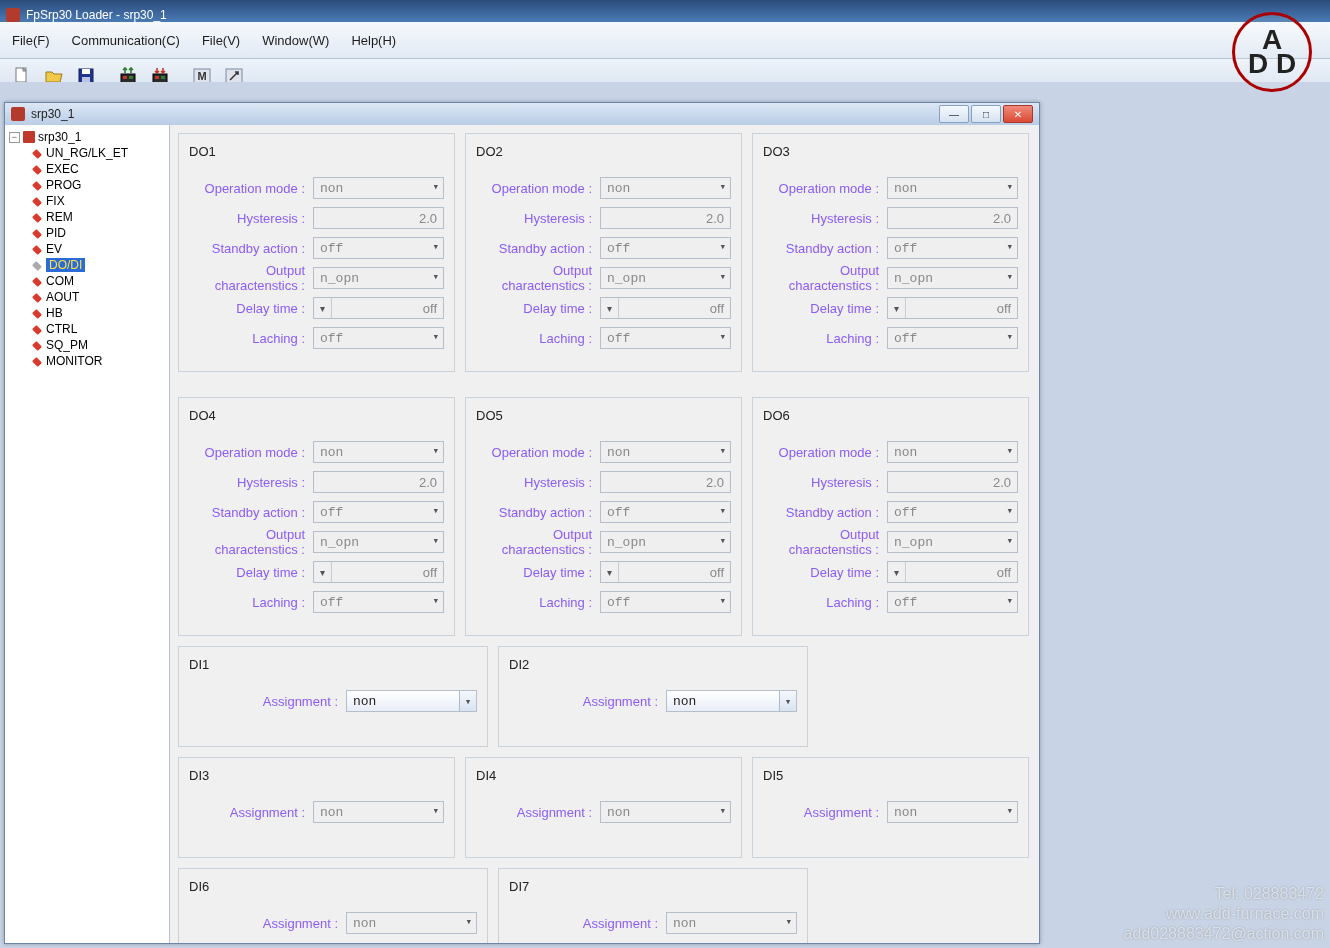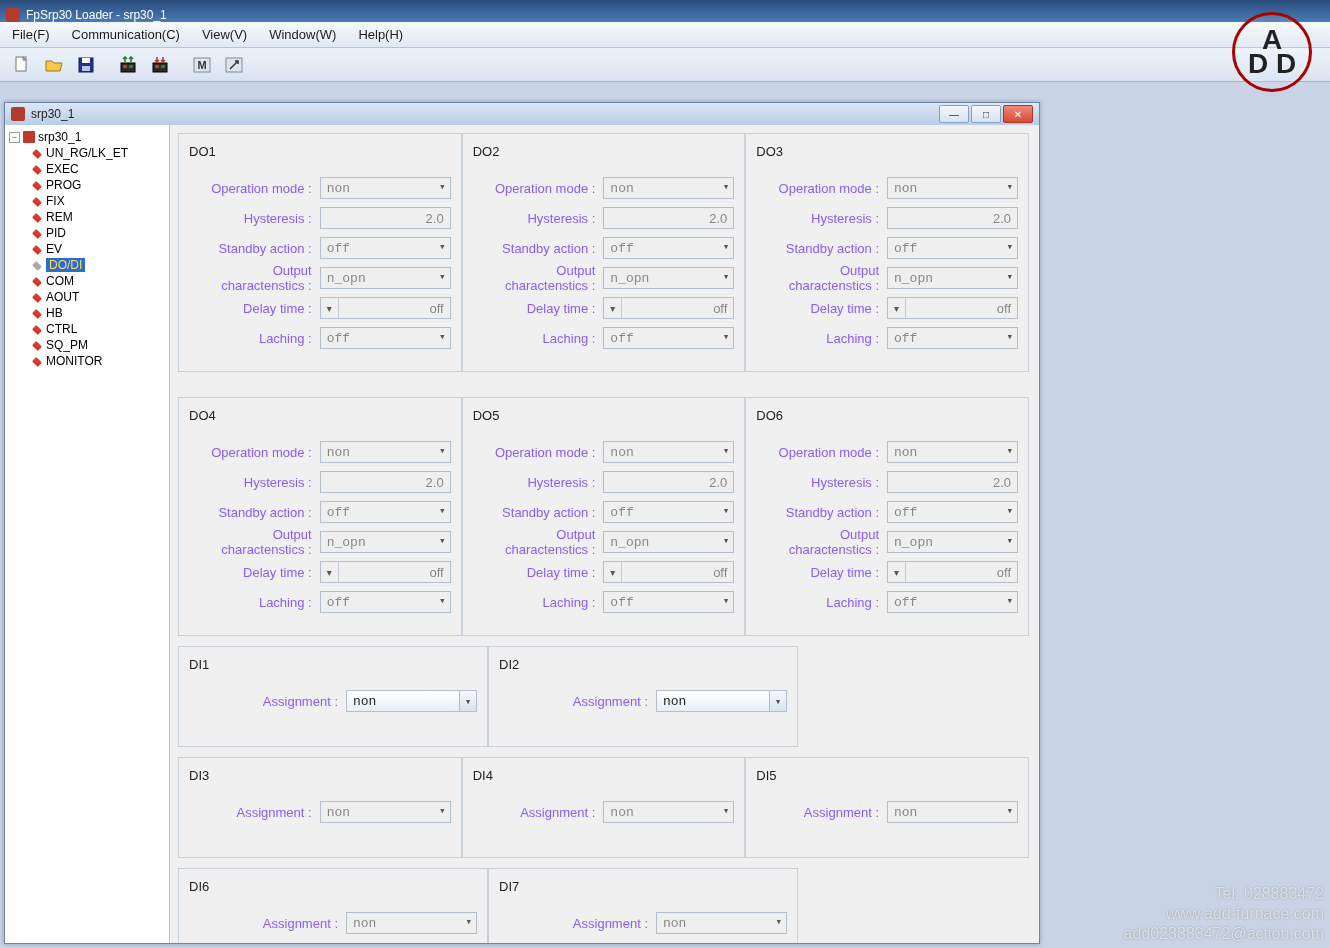--- a/index.html
+++ b/index.html
@@ -48,21 +48,21 @@
   color:rgba(255,255,255,0.6);
   font-size:16px;
   line-height:20px;
   pointer-events:none;
   z-index:98;
   text-shadow:0 0 2px rgba(0,0,0,0.3);
 }
 
 
 .menubar {
-  height: 26px;
+  height: 37px;
   background: linear-gradient(#f6f9fd,#e1e9f4);
   display:flex; align-items:center;
   padding: 0 8px;
   gap: 14px;
   border-bottom:1px solid #b5c3d6;
 }
 .menubar .mitem { font-size:13px; color:#1c1c1c; padding:2px 4px; cursor:default;}
 
 
 .toolbar {
@@ -150,20 +150,21 @@
 
 .form-area{
   flex:1;
   overflow:auto;
   background:#f0f0f0;
   padding:8px 10px 20px 8px;
   position:relative;
 }
 .grid-row{
   display:flex;
+  gap:10px;
 }
 .groupbox{
   border:1px solid #c9d1db;
   background:#f0f0f0;
   width:310px;
   padding:8px 10px 18px 10px;
   position:relative;
 }
 .groupbox .gtitle{
   font-size:13px; color:#222;
@@ -244,21 +245,21 @@
 <body>
 
 <div class="titlebar">
   <div class="app-icon"></div>
   <span>FpSrp30 Loader - srp30_1</span>
 </div>
 
 <div class="menubar">
   <span class="mitem">File(F)</span>
   <span class="mitem">Communication(C)</span>
-  <span class="mitem">View(V)</span>
+  <span class="mitem">File(V)</span>
   <span class="mitem">Window(W)</span>
   <span class="mitem">Help(H)</span>
 </div>
 
 <div class="toolbar">
   <div class="tbtn">
     <svg viewBox="0 0 20 20">
         <rect x="4" y="2" width="10" height="14" fill="#fff" stroke="#777"></rect>
         <polygon points="11,2 14,5 11,5" fill="#ddd" stroke="#777"></polygon>
       </svg>

